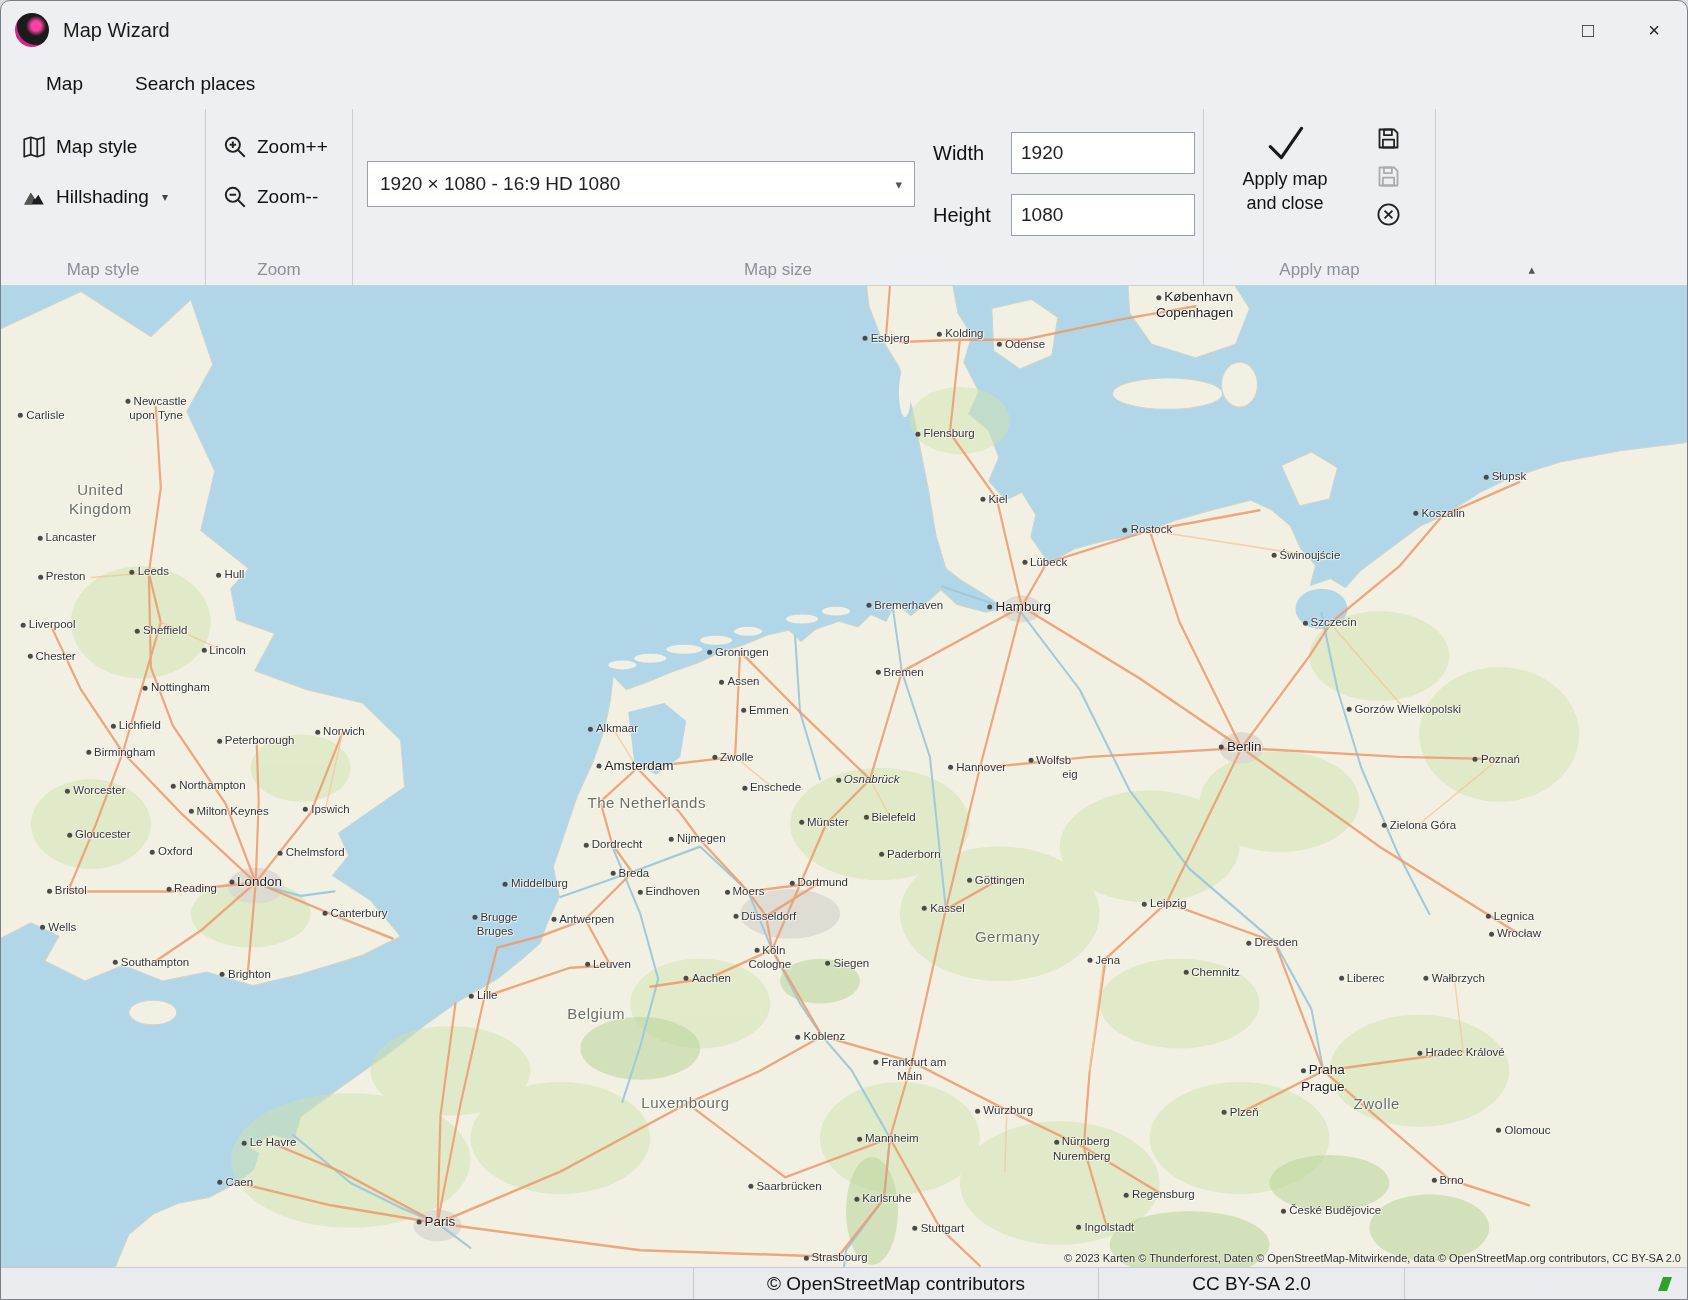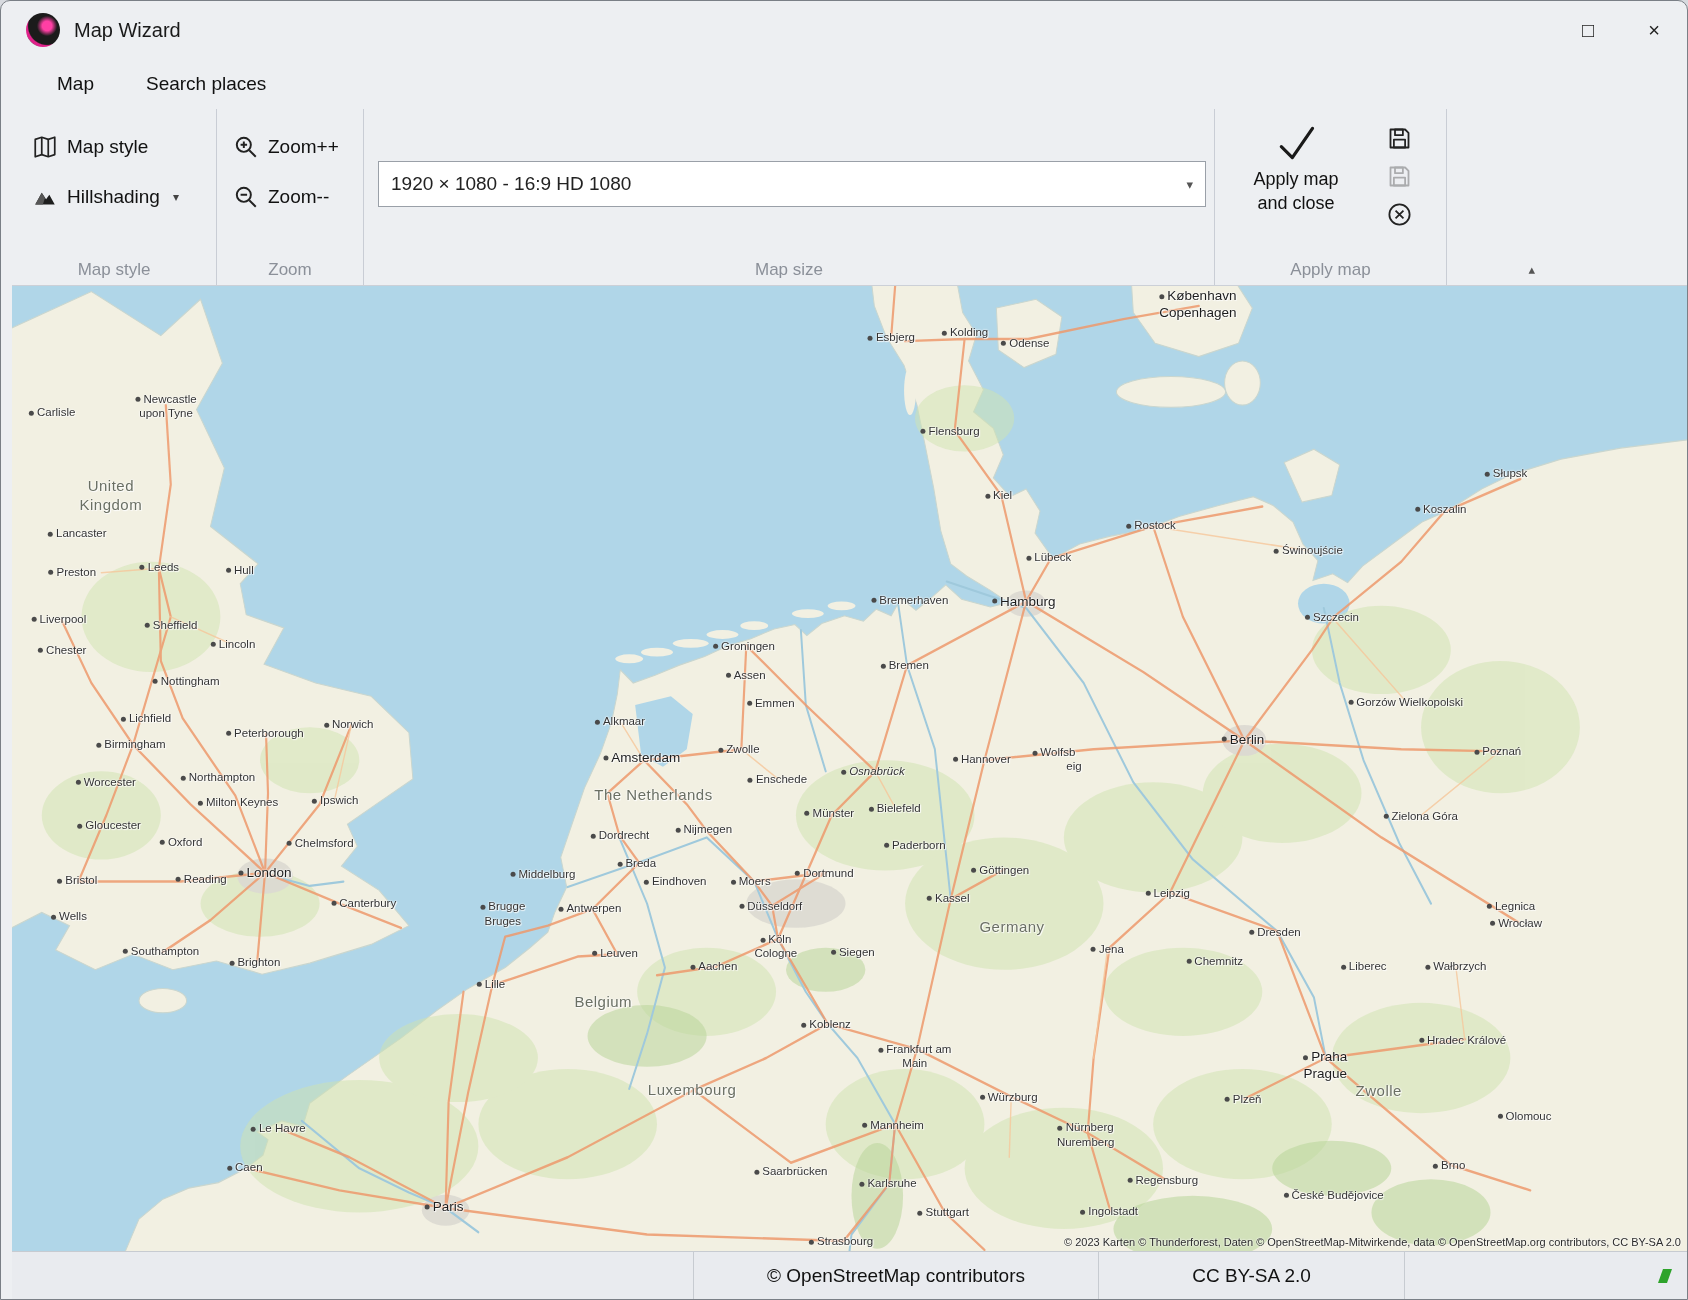--- a/index.html
+++ b/index.html
@@ -1,18 +1,18 @@
 <!DOCTYPE html>
 <html><head>
 <meta charset="utf-8">
 <style>
   * { box-sizing: border-box; }
   html,body { margin:0; padding:0; background:#d7dadf; font-family:"Liberation Sans",sans-serif; }
   .window { width:1688px; height:1300px; display:flex; flex-direction:column;
-            background:#edeff2; border:1px solid #7a7f86; border-radius:10px 10px 0 0; overflow:hidden;padding-left:11px; }
+            background:#edeff2; border:1px solid #7a7f86; border-radius:10px 10px 0 0; overflow:hidden; }
 
   
   .titlebar { height:58px; flex:none; display:flex; align-items:center; padding-left:14px; }
   .app-icon { width:34px; height:34px; border-radius:50%; margin-right:14px; flex:none;
               background: radial-gradient(circle at 62% 38%, #ff3fa4 0 16%, #1b1b1b 34% 62%, #e0218a 66% 74%, #141414 78%); }
   .title { font-size:20px; color:#1a1a1a; }
   .win-btns { margin-left:auto; display:flex; height:100%; }
   .win-btn { width:66px; display:flex; align-items:center; justify-content:center; font-size:20px; color:#222; cursor:default; }
 
   
@@ -53,21 +53,21 @@
   .lbl { position:absolute; transform:translate(-50%,-50%); white-space:pre-line; text-align:center; color:#333;
          text-shadow:0 0 2px #fff, 0 0 2px #fff, 1px 1px 1px rgba(255,255,255,.9); line-height:1.25; pointer-events:none; }
   .lbl.city, .lbl.text { font-size:11.5px; }
   .lbl.capital { font-size:13.5px; color:#1d1d1d; }
   .lbl.country { font-size:15px; color:#6a6f63; letter-spacing:.5px; }
   .dot { width:5px; height:5px; border-radius:50%; background:#4a4a4a; display:inline-block; margin-right:3px; vertical-align:middle; }
   .map-attribution { position:absolute; right:6px; bottom:3px; font-size:11px; color:#2b2b2b;
                      text-shadow:0 0 2px #fff,0 0 2px #fff; }
 
   
-  .statusbar { height:48px; flex:none; display:flex; align-items:stretch; background:#e9ebef;
+  .statusbar { height:32px; flex:none; display:flex; align-items:stretch; background:#e9ebef;
                border-top:1px solid #c7cbd1; font-size:19px; color:#111; }
   .sb-spacer { flex:1; }
   .sb-panel { border-left:1px solid #c7cbd1; display:flex; align-items:center; justify-content:center; }
   .sb-attrib { width:405px; }
   .sb-license { width:306px; }
   .sb-iconpanel { width:283px; justify-content:flex-end; padding-right:12px; }
 </style>
 </head>
 <body>
 
@@ -125,20 +125,30 @@
           </svg>
         <span>Zoom--</span>
       </div>
       <div class="caption">Zoom</div>
     </div>
 
     <div class="rgroup g-size">
       <div class="combo">
         <span>1920 × 1080 - 16:9 HD 1080</span>
         <span class="combo-arrow">▾</span>
+      </div>
+      <div class="size-fields">
+        <div class="size-row">
+          <span class="size-label">Width</span>
+          <input class="size-input" value="1920" style="">
+        </div>
+        <div class="size-row">
+          <span class="size-label">Height</span>
+          <input class="size-input" value="1080" style="">
+        </div>
       </div>
       <div class="caption">Map size</div>
     </div>
 
     <div class="rgroup g-apply">
       <div class="apply-main">
         <svg viewBox="0 0 48 48" width="52" height="44">
             <path d="M8 28 L20 40 L42 8" fill="none" stroke="#1a1a1a" stroke-width="3.5" stroke-linecap="round" stroke-linejoin="round"></path>
           </svg>
         <div class="apply-text">Apply map and close</div>

